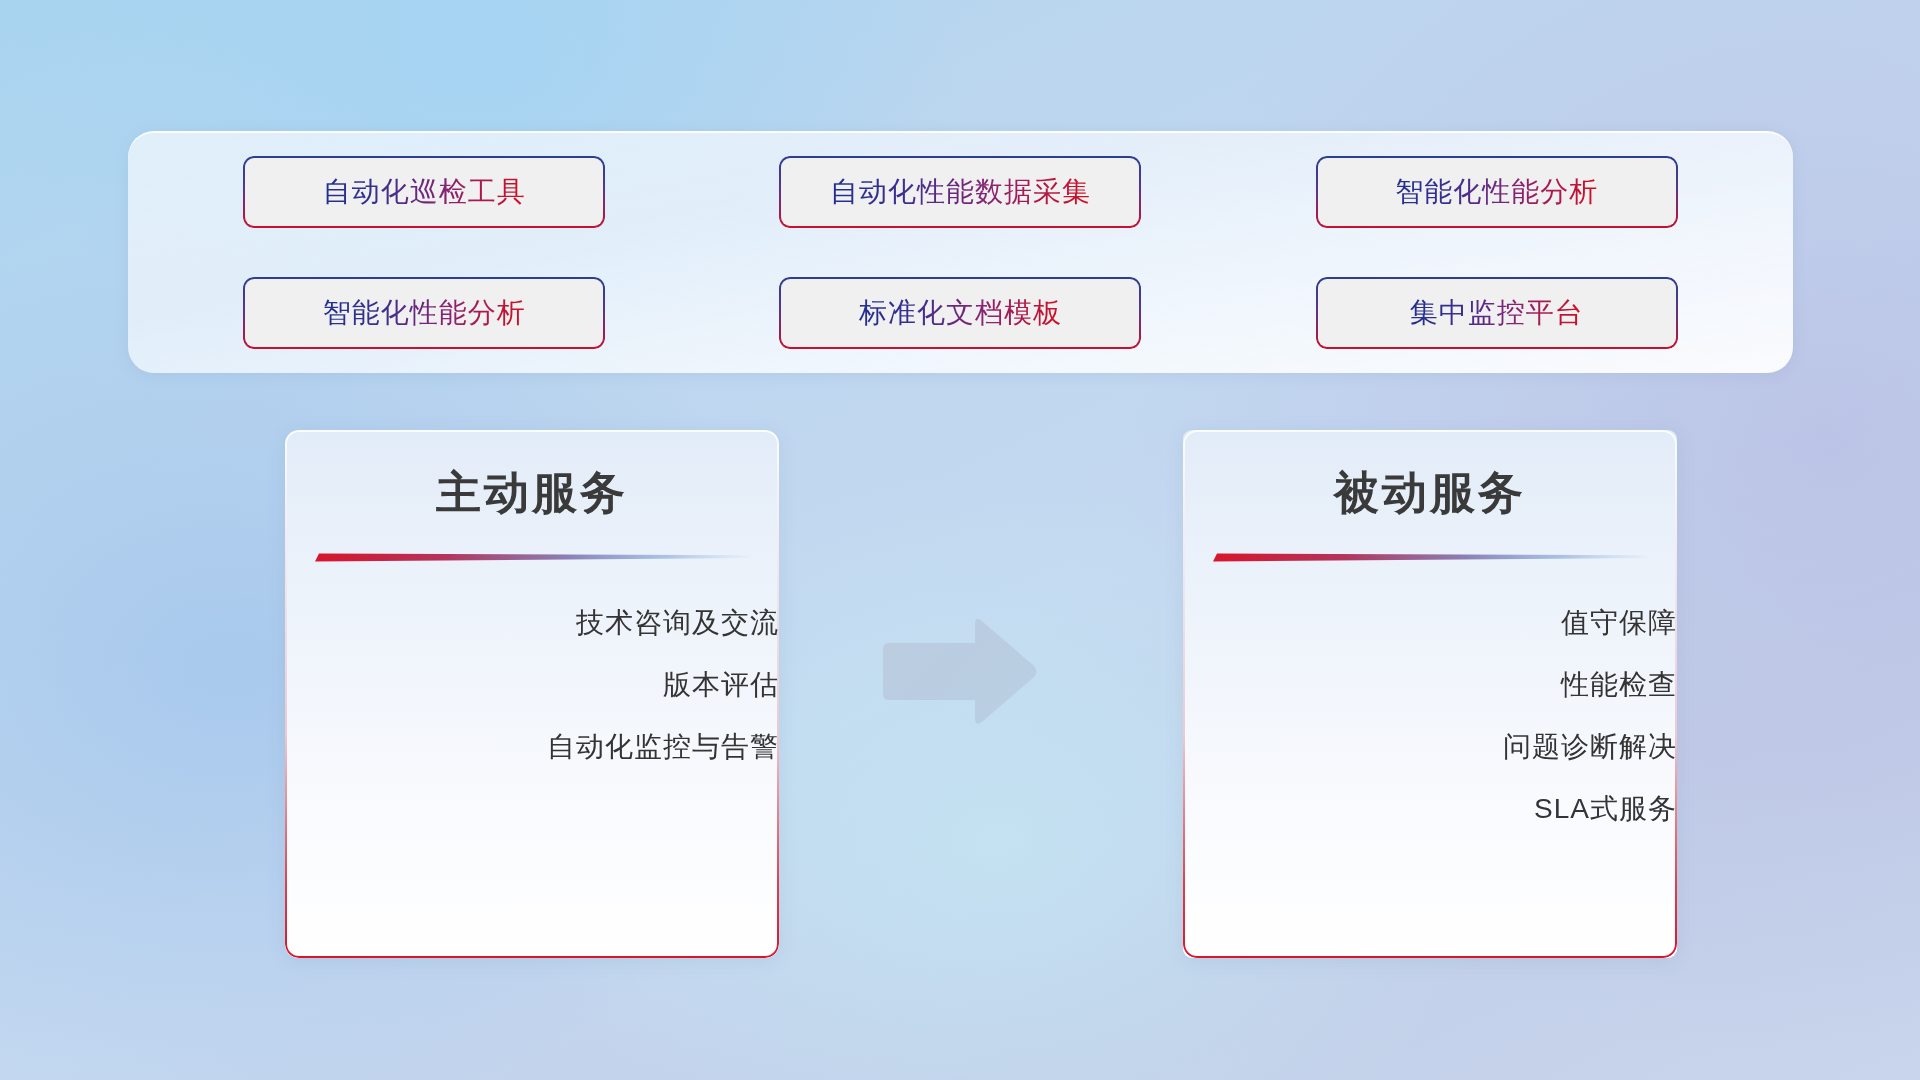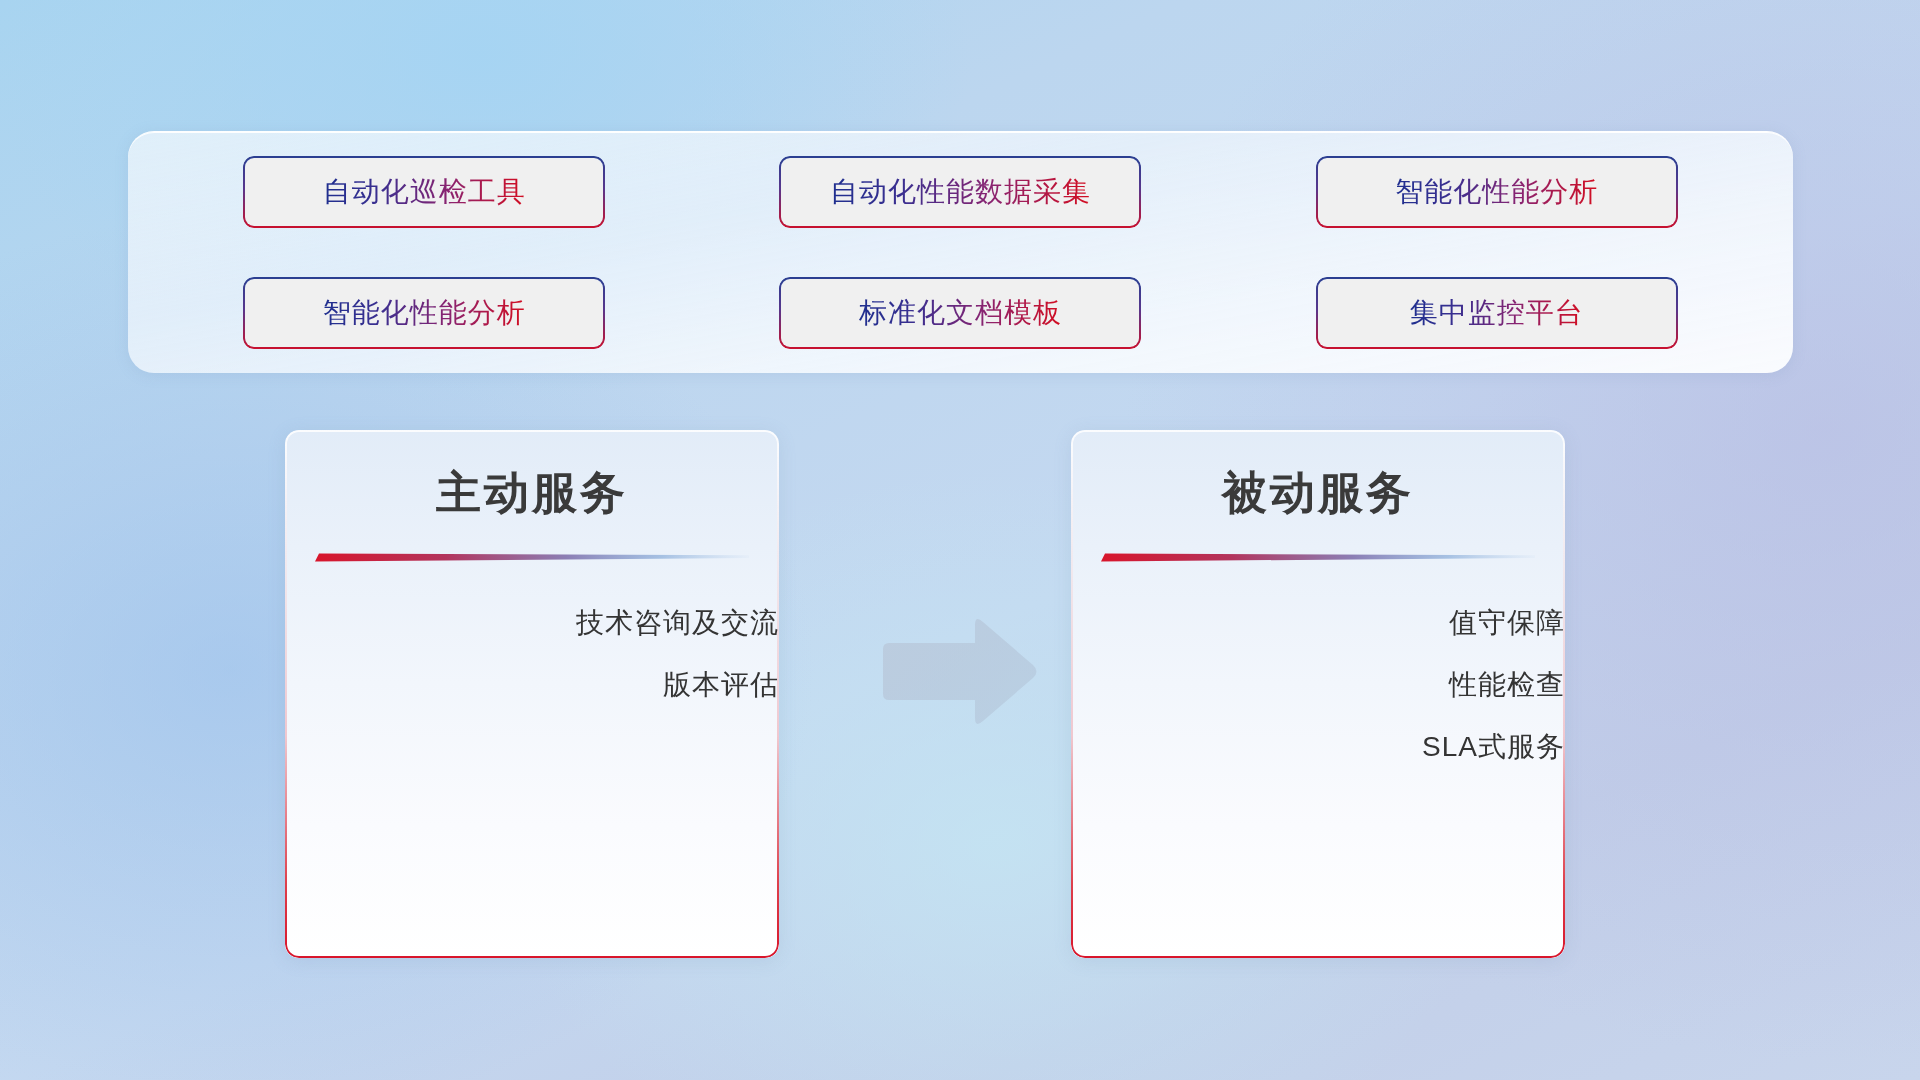--- a/index.html
+++ b/index.html
@@ -101,21 +101,21 @@
         rgba(235,160,170,0.55) 58%,
         rgba(216,30,45,0.85) 86%,
         #d8152b 100%);
     -webkit-mask: linear-gradient(#000 0 0) content-box, linear-gradient(#000 0 0);
     -webkit-mask-composite: xor;
     mask: linear-gradient(#000 0 0) content-box, linear-gradient(#000 0 0);
     mask-composite: exclude;
     pointer-events: none;
   }
   #card-left  { left: 285px; }
-  #card-right { left: 1071px; }
+  #card-right { left: 1183px; border-radius: 9px; }
 
   .card-title {
     position: relative;
     z-index: 2;
     text-align: center;
     font-size: 45px;
     font-weight: bold;
     color: #3a3a3a;
     letter-spacing: 3px;
     margin-top: 33px;
@@ -189,20 +189,21 @@
           <stop offset="80%" stop-color="#6f9ad0" stop-opacity="0.55"></stop>
           <stop offset="100%" stop-color="#8fb6e0" stop-opacity="0.05"></stop>
         </linearGradient>
       </defs>
       <polygon points="0,10.5 4,2.5 434,4.2 434,7.0" fill="url(#divGradL)"></polygon>
     </svg>
   </div>
   <ul class="card-list">
     <li>技术咨询及交流</li>
     <li>版本评估</li>
+    <li>自动化监控与告警</li>
   </ul>
 </div>
 
 <div id="flow-arrow">
   <svg viewBox="0 0 163 117" aria-hidden="true">
     <defs>
       <linearGradient id="arrowGrad" x1="0" y1="0" x2="1" y2="0.6">
         <stop offset="0%" stop-color="#b9c6d8" stop-opacity="0.72"></stop>
         <stop offset="55%" stop-color="#b4c3d6" stop-opacity="0.62"></stop>
         <stop offset="100%" stop-color="#b0c0d4" stop-opacity="0.50"></stop>
@@ -224,15 +225,16 @@
           <stop offset="80%" stop-color="#6f9ad0" stop-opacity="0.55"></stop>
           <stop offset="100%" stop-color="#8fb6e0" stop-opacity="0.05"></stop>
         </linearGradient>
       </defs>
       <polygon points="0,10.5 4,2.5 434,4.2 434,7.0" fill="url(#divGradR)"></polygon>
     </svg>
   </div>
   <ul class="card-list">
     <li>值守保障</li>
     <li>性能检查</li>
+    <li>问题诊断解决</li>
     <li>SLA式服务</li>
   </ul>
 </div>
 
 </body></html>

